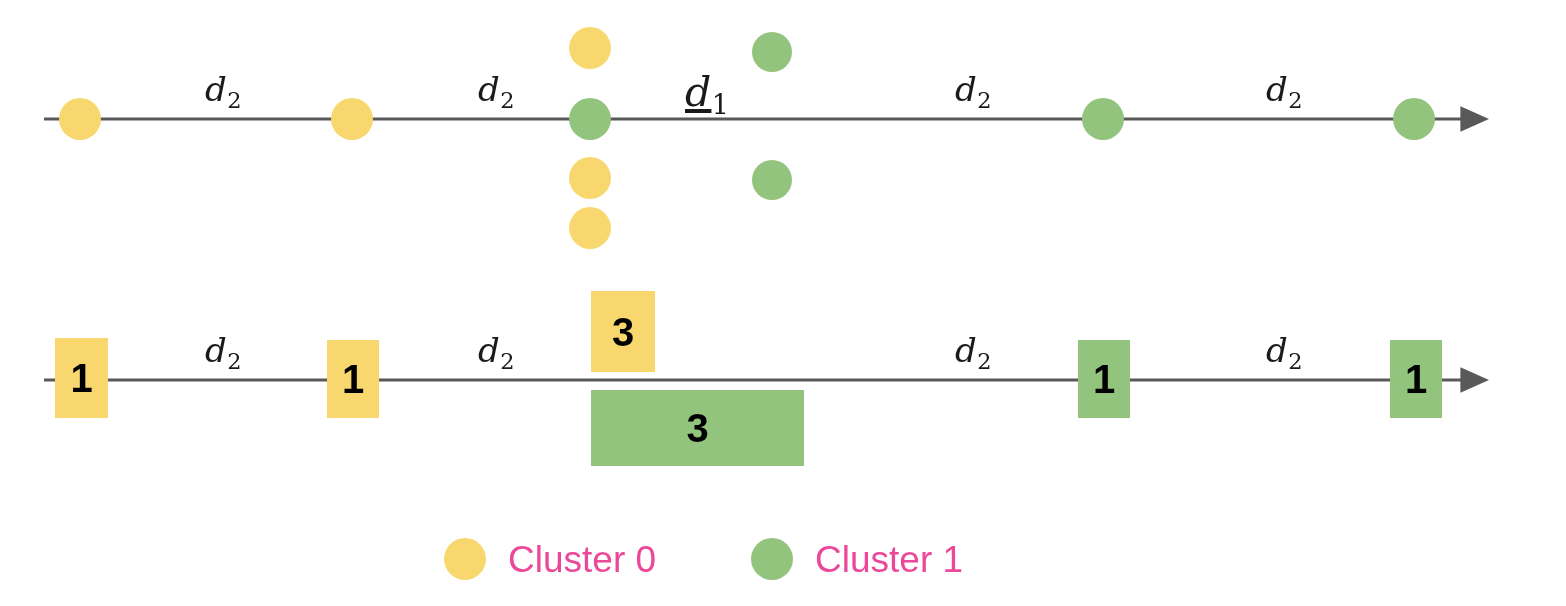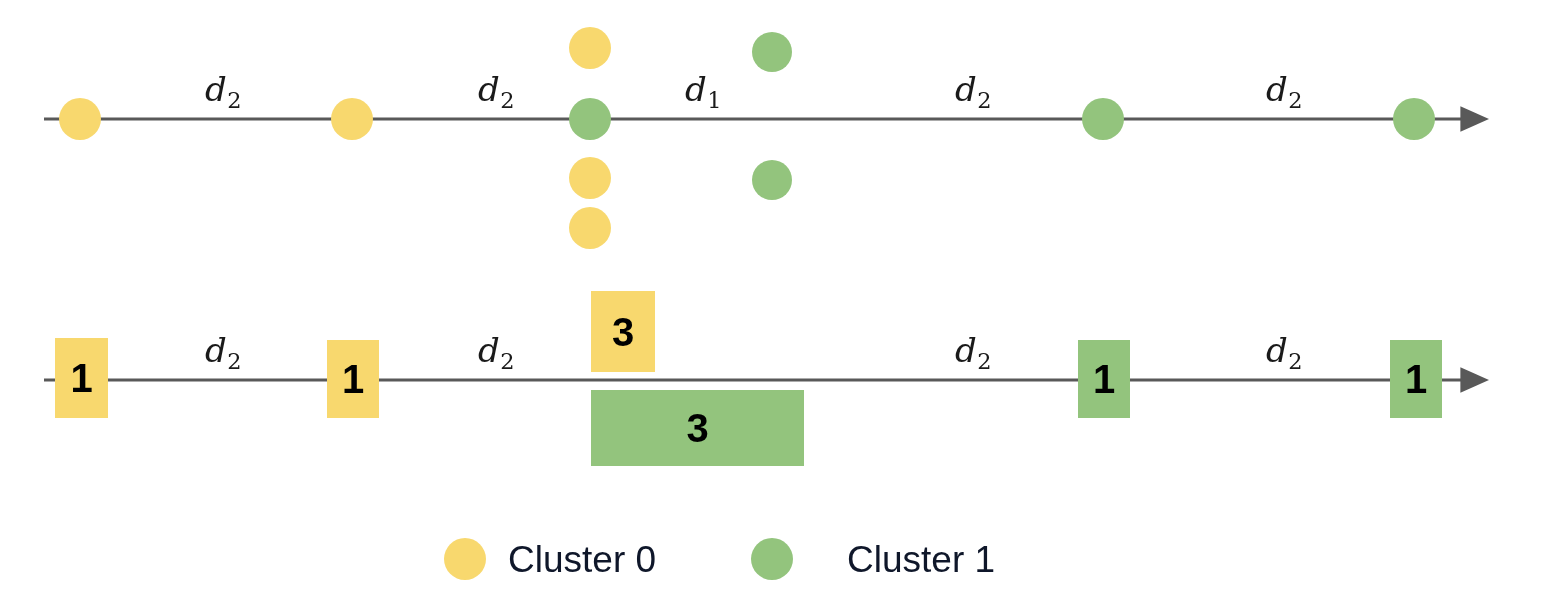--- a/index.html
+++ b/index.html
@@ -68,21 +68,21 @@
   .legend-swatch {
     width: 42px;
     height: 42px;
     border-radius: 50%;
     flex: 0 0 auto;
   }
   .legend-text {
     font-family: "Liberation Sans", sans-serif;
     font-weight: 300;
     font-size: 37px;
-    color: #0f172a;
+    color: #ec4899;
     white-space: nowrap;
     line-height: 1;
     text-align: right;
   }
 </style>
 </head>
 <body>
 
 <div id="figure">
 
@@ -126,33 +126,33 @@
         <span>1</span>
       </div>
       <div class="node-box" style="left: 1390px; top: 340px; width: 52px; height: 78px; background: rgb(147, 196, 125); font-size: 40px; color: rgb(0, 0, 0);">
         <span>1</span>
       </div>
     </div>
 
   <div>
       <span class="dist-label" style="left: 205px; top: 72px; font-size: 34px; color: rgb(26, 26, 26);"><span>d</span><sub>2</sub></span>
       <span class="dist-label" style="left: 478px; top: 72px; font-size: 34px; color: rgb(26, 26, 26);"><span>d</span><sub>2</sub></span>
-      <span class="dist-label" style="left: 685px; top: 72px; font-size: 34px; color: rgb(26, 26, 26);"><span>d</span><sub>1</sub></span>
+      <span class="dist-label" style="left: 685px; top: 72px; font-size: 41px; color: rgb(26, 26, 26); text-decoration: underline;"><span>d</span><sub>1</sub></span>
       <span class="dist-label" style="left: 955px; top: 72px; font-size: 34px; color: rgb(26, 26, 26);"><span>d</span><sub>2</sub></span>
       <span class="dist-label" style="left: 1266px; top: 72px; font-size: 34px; color: rgb(26, 26, 26);"><span>d</span><sub>2</sub></span>
       <span class="dist-label" style="left: 205px; top: 333px; font-size: 34px; color: rgb(26, 26, 26);"><span>d</span><sub>2</sub></span>
       <span class="dist-label" style="left: 478px; top: 333px; font-size: 34px; color: rgb(26, 26, 26);"><span>d</span><sub>2</sub></span>
       <span class="dist-label" style="left: 955px; top: 333px; font-size: 34px; color: rgb(26, 26, 26);"><span>d</span><sub>2</sub></span>
       <span class="dist-label" style="left: 1266px; top: 333px; font-size: 34px; color: rgb(26, 26, 26);"><span>d</span><sub>2</sub></span>
     </div>
 
   <div class="legend-row" style="left:444px; top:538px;">
     <div class="legend-entry">
       <span class="legend-swatch" style="background: rgb(248, 216, 110);"></span>
       <span class="legend-text" style="margin-left:22px;">Cluster 0</span>
     </div>
-    <div class="legend-entry" style="margin-left:95px;gap:32px;">
+    <div class="legend-entry" style="margin-left:95px;">
       <span class="legend-swatch" style="background: rgb(147, 196, 125);"></span>
       <span class="legend-text" style="margin-left:22px;">Cluster 1</span>
     </div>
   </div>
 
 </div>
 
 </body></html>

